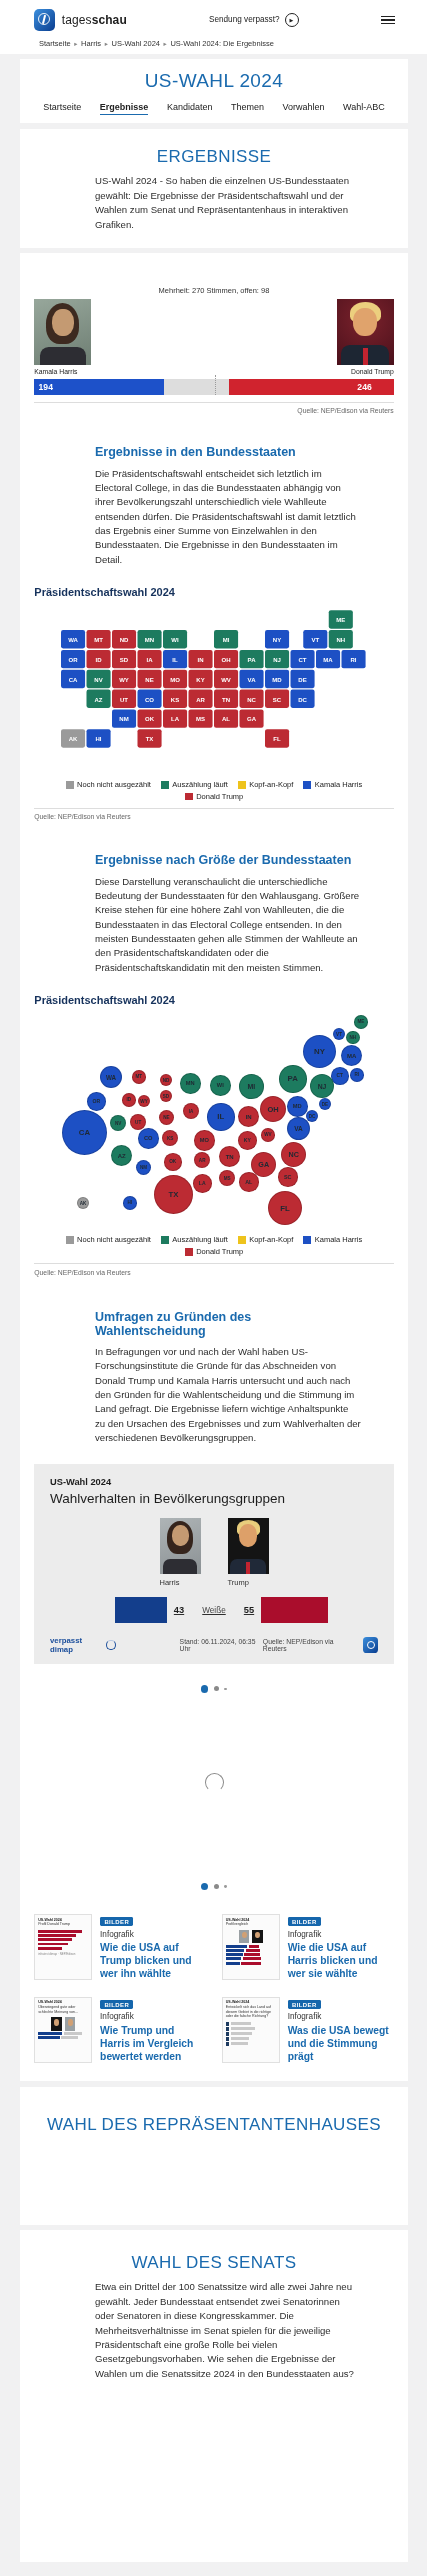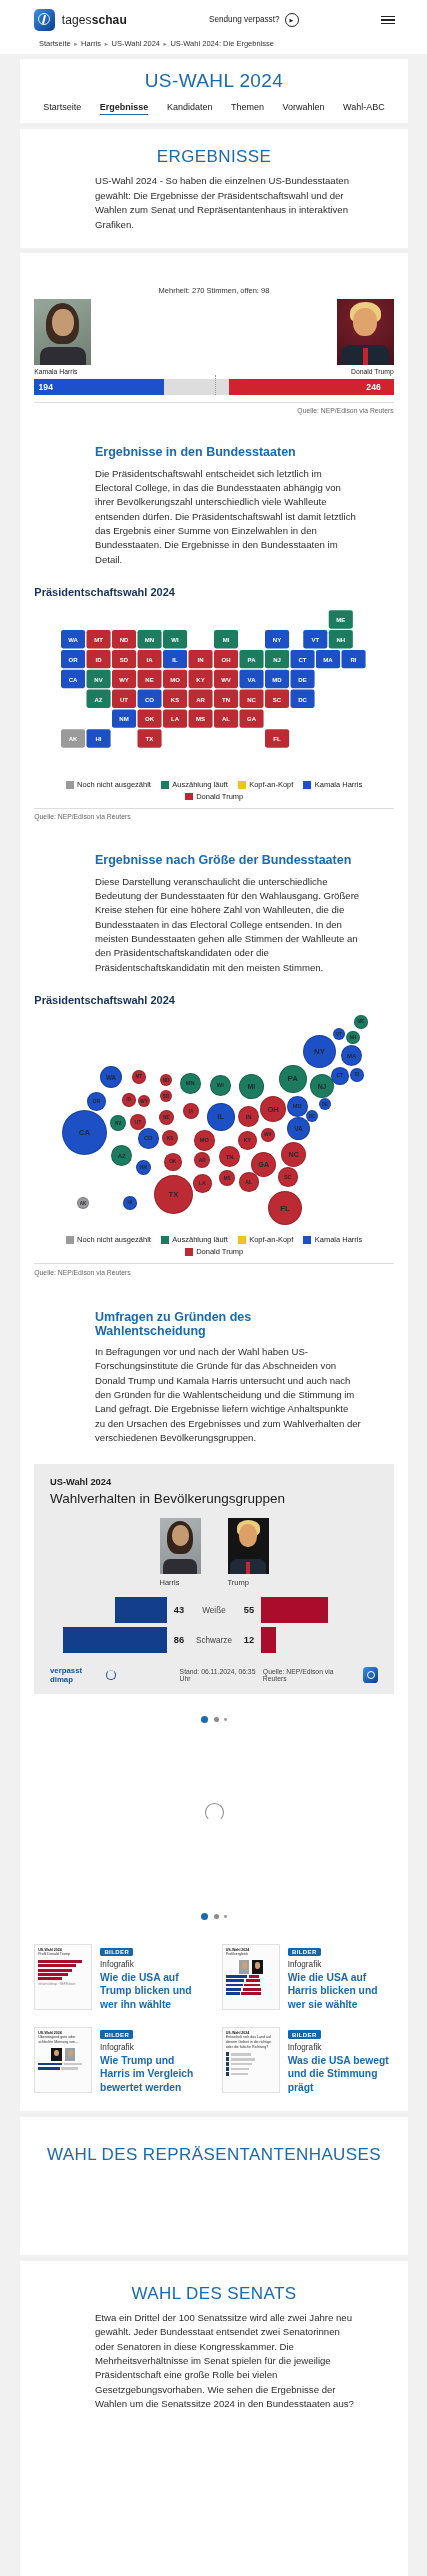--- a/index.html
+++ b/index.html
@@ -51,21 +51,21 @@
   .harris-p .face{left:18px;top:10px;width:21.4px;height:27px;background:#c49a72;}
   .harris-p .body{left:5.7px;width:46px;height:18.5px;background:#2d2d33;}
   .trump-p{background:radial-gradient(circle at 50% 30%,#7c222c,#49101b);}
   .trump-p .hair{left:13px;top:2.9px;width:31px;height:21.4px;background:#eccf7e;border-radius:50% 50% 30% 30%;}
   .trump-p .face{left:16.4px;top:8.6px;width:24px;height:28.5px;background:#e0a36c;}
   .trump-p .body{left:4.3px;width:48px;height:20px;background:#1d2633;}
   .trump-p .tie{position:absolute;left:26px;bottom:0;width:5px;height:17px;background:#c32430;}
   .ev-bar{position:relative;margin:4.3px 14.3px 0;height:15.7px;background:#ddd;display:flex;}
   .ev-seg{height:100%;display:flex;align-items:center;font-size:8.6px;font-weight:700;color:#fff;}
   .ev-h{justify-content:flex-start;padding-left:4.3px;box-sizing:border-box;}
-  .ev-t{margin-left:auto;justify-content:flex-end;padding-right:13px;box-sizing:border-box;}
+  .ev-t{margin-left:auto;justify-content:flex-end;padding-right:22px;box-sizing:border-box;}
   .ev-marker{position:absolute;top:-4.3px;bottom:0;width:0;border-left:1.4px dotted #9a9a9a;}
   
   .usmap{display:block;margin:10px auto 0;}
   .legend{display:flex;justify-content:center;flex-wrap:wrap;gap:2.9px 10px;margin:11.4px 21.4px 0;font-size:7.5px;color:#222;}
   .lg-item{display:flex;align-items:center;gap:3.6px;}
   .lg-sw{width:7.8px;height:7.8px;}
   
   .bubble-map{position:relative;height:214px;margin-top:4.3px;}
   .bubble{position:absolute;border-radius:50%;border:0.7px solid rgba(0,0,0,.18);display:flex;align-items:center;justify-content:center;color:#1f2933;font-weight:700;}
   
@@ -79,21 +79,21 @@
   .dp-harris .hair{position:absolute;left:7.8px;top:2.9px;width:26px;height:33px;background:#35241c;border-radius:50% 50% 40% 40%;}
   .dp-harris .face{position:absolute;left:12px;top:7.1px;width:17px;height:21.4px;background:#c49a72;border-radius:46%;}
   .dp-harris .body{position:absolute;left:3.6px;bottom:0;width:34px;height:14.3px;background:#2d2d33;border-radius:7.1px 7.1px 0 0;}
   .dp-trump{background:#141414;}
   .dp-trump .hair{position:absolute;left:9.3px;top:2.1px;width:23px;height:15.7px;background:#e8cd7c;border-radius:50% 50% 30% 30%;}
   .dp-trump .face{position:absolute;left:11.4px;top:6.4px;width:18.5px;height:23px;background:#dda069;border-radius:46%;}
   .dp-trump .body{position:absolute;left:2.9px;bottom:0;width:36px;height:14.3px;background:#202938;border-radius:7.1px 7.1px 0 0;}
   .dp-trump .tie{position:absolute;left:18.5px;bottom:0;width:4.3px;height:12px;background:#c32430;}
   .demo-photo-label{margin-top:4.3px;font-size:7.5px;color:#333;}
   .demo-rows{margin-top:10px;}
-  .demo-row{display:grid;grid-template-columns:1fr 24px 46px 24px 1fr;align-items:center;height:26px;margin-bottom:4.3px;}
+  .demo-row{display:grid;grid-template-columns:1fr 24px 46px 24px 1fr;align-items:center;height:26px;margin-bottom:4.3px;text-decoration:underline;}
   .demo-bwl{display:flex;justify-content:flex-end;}
   .demo-bar-l{height:26px;background:#133e8c;}
   .demo-bar-r{height:26px;background:#aa0d2c;}
   .demo-val{font-size:9.3px;font-weight:700;color:#1d1d1d;text-align:center;}
   .demo-lab{font-size:8.2px;color:#444;text-align:center;}
   .demo-foot{display:flex;align-items:center;margin-top:13px;font-size:6.8px;color:#444;}
   .demo-brand{font-size:7.8px;font-weight:700;color:#1b4e9b;display:flex;align-items:center;gap:2.9px;}
   .demo-ring{width:7.8px;height:7.8px;border:1.8px solid #1b4e9b;border-top-color:#b9c9e2;border-radius:50%;display:inline-block;}
   .demo-stand{margin-left:64px;}
   .demo-src{margin-left:auto;}
@@ -453,31 +453,20 @@
           <div class="demo-bwl">
             <div class="demo-bar-l" style="width: 52px;"></div>
           </div>
           <div class="demo-val">43</div>
           <div class="demo-lab">Weiße</div>
           <div class="demo-val">55</div>
           <div>
             <div class="demo-bar-r" style="width: 67px;"></div>
           </div>
         </div>
-        <div class="demo-row">
-          <div class="demo-bwl">
-            <div class="demo-bar-l" style="width: 104px;"></div>
-          </div>
-          <div class="demo-val">86</div>
-          <div class="demo-lab">Schwarze</div>
-          <div class="demo-val">12</div>
-          <div>
-            <div class="demo-bar-r" style="width: 14.5px;"></div>
-          </div>
-        </div>
       </div>
     <div class="demo-foot">
       <span class="demo-brand">
           <span>verpasst dimap</span>
           <span class="demo-ring"></span>
         </span>
       <span class="demo-stand">Stand: 06.11.2024, 06:35 Uhr</span>
       <span class="demo-src">Quelle: NEP/Edison via Reuters</span>
       <span class="mini-ts-logo"></span>
     </div>

